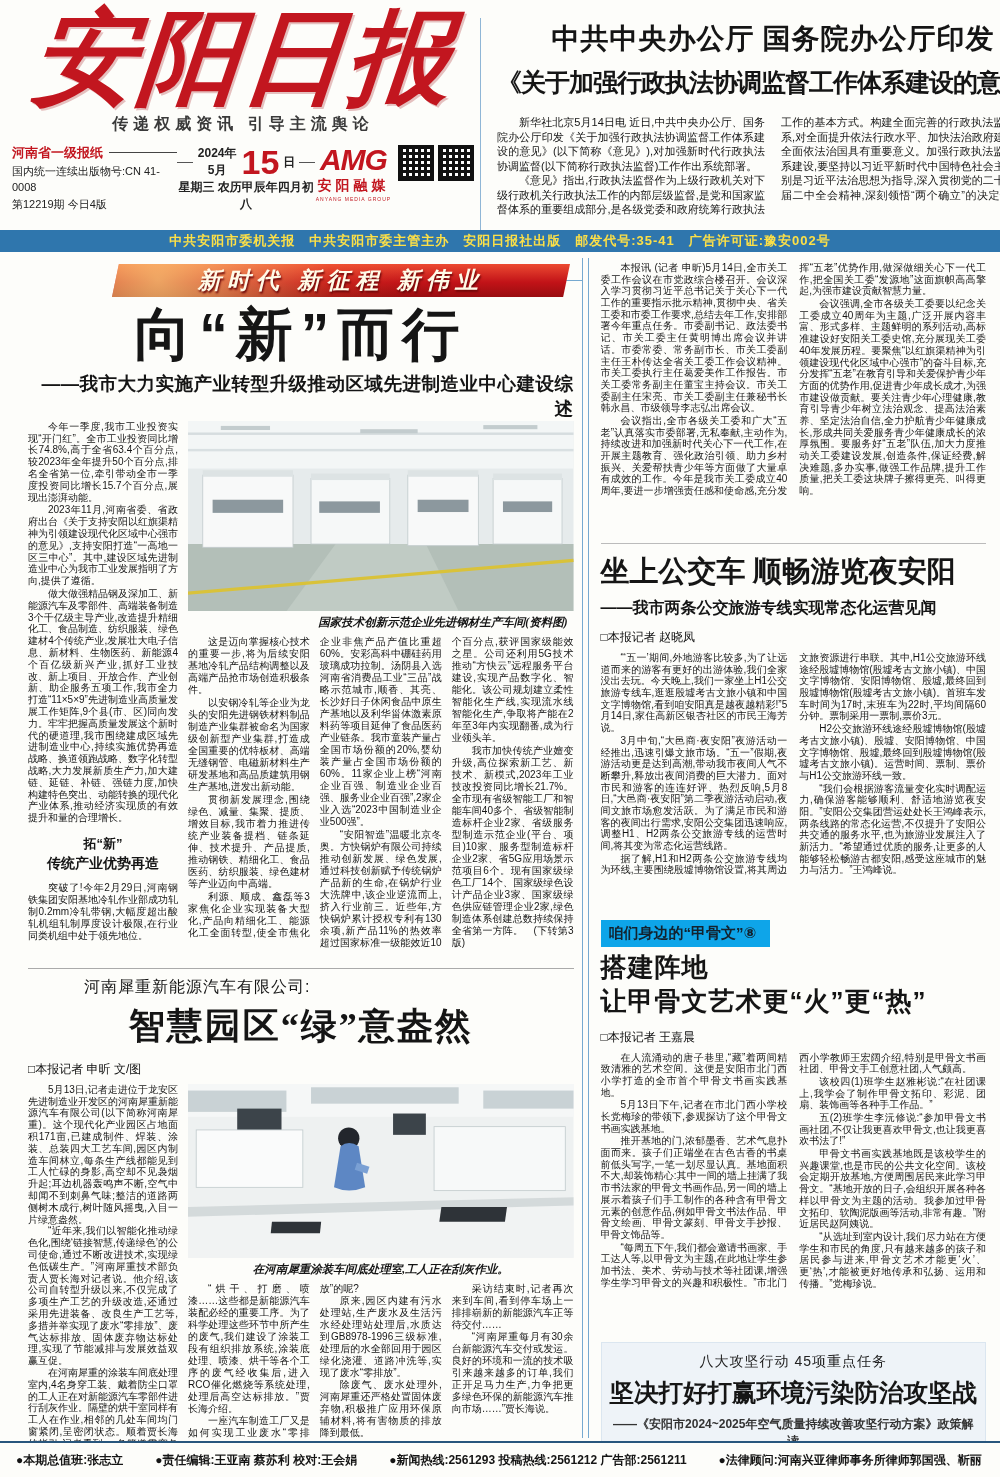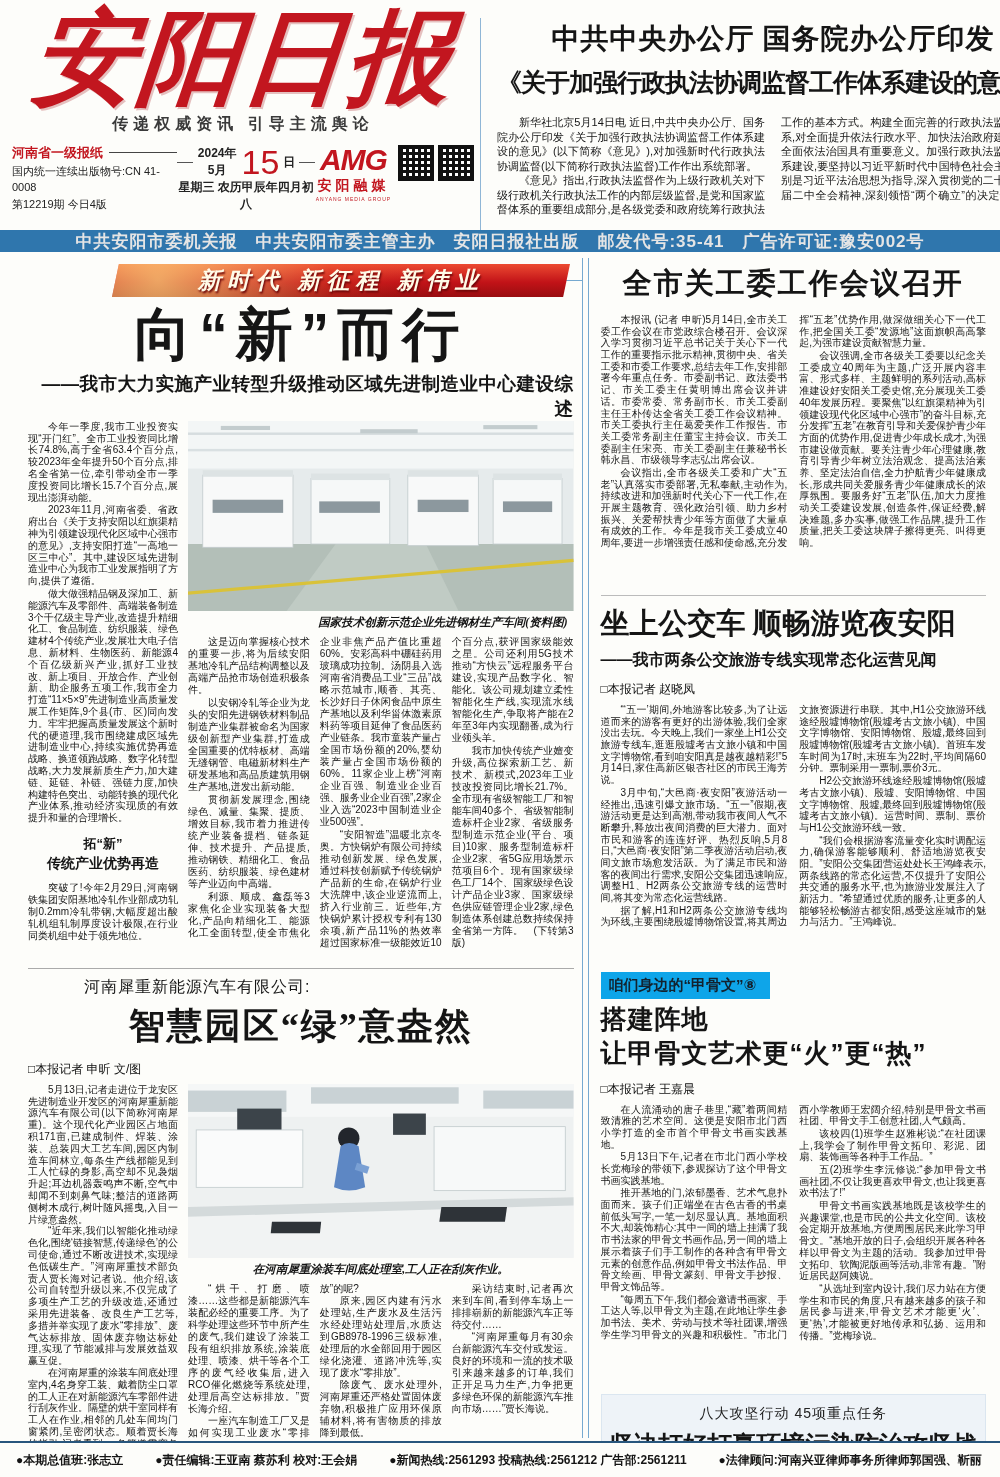--- a/index.html
+++ b/index.html
@@ -13,39 +13,39 @@
   .masthead-title { font-family:"DejaVu Serif","Liberation Serif",serif; font-weight:900; font-style:italic;
           font-size:103px; line-height:1.06; color:#c2161f; text-align:center; letter-spacing:2px;
           transform:skewX(-5deg); text-shadow:2px 2px 0 rgba(160,10,16,.25); white-space:nowrap; }
   .masthead-slogan { text-align:center; font-weight:bold; font-size:16px; letter-spacing:5px; color:#3a3a3a; margin-top:3px; }
   .mast-info { display:flex; align-items:flex-start; margin-top:8px; }
   .mi-left { width:180px; font-size:11px; line-height:1.5; color:#222; }
   .mi-grade { color:#c2161f; font-weight:bold; font-size:13px; border-bottom:0; display:flex; align-items:center; gap:6px; }
   .mi-grade::after { content:""; flex:1; border-top:1px solid #444; }
   .mi-date { width:150px; text-align:center; font-size:12px; font-weight:bold; color:#222; padding-top:2px; }
   .mi-date-row { display:flex; align-items:center; justify-content:center; gap:4px; }
-  .mi-day { font-size:34px; font-weight:400; color:#c2161f; line-height:1;text-align:right; }
+  .mi-day { font-size:34px; font-weight:700; color:#c2161f; line-height:1;text-align:right; }
   .dash { display:inline-block; width:22px; border-top:1px solid #555; }
   .mi-logo { width:84px; text-align:center; padding-top:2px; }
   .amg { font-size:30px; font-weight:900; font-style:italic; color:#c2161f; letter-spacing:-1px; line-height:1; }
   .amg-cn { font-size:14px; font-weight:bold; color:#c2161f; letter-spacing:4px; margin-top:2px; border:0; }
   .amg-sub { font-size:5px; color:#c2161f; letter-spacing:1px; margin-top:1px; }
   .mi-qrs { display:flex; gap:4px; margin-left:6px; padding-top:2px; }
   .qr { width:36px; height:36px; border:2px solid #111; background:
         repeating-linear-gradient(0deg,#111 0 3px,transparent 3px 6px),
         repeating-linear-gradient(90deg,#111 0 3px,#fff 3px 6px); }
   .header-right { flex:1; border-left:1px solid #8fb6d6; margin-top:18px; padding:2px 14px 0 16px; }
   .top-story-h1 { text-align:center; font-family:"Liberation Serif","DejaVu Serif",serif; font-weight:bold; font-size:28px; letter-spacing:1px; }
   .top-story-h2 { text-align:center; font-family:"Liberation Serif","DejaVu Serif",serif; font-weight:bold; font-size:25px; letter-spacing:-1px; margin-top:8px; white-space:nowrap; }
   .top-story-body { margin-top:16px; column-count:2; column-gap:16px; font-size:11px; line-height:1.32; text-align:justify; height:108px; overflow:hidden; }
   .para { text-indent:2em; margin:0; }
 
   
-  .topbar { height:22px; background:#2f76ad; color:#e5e5e5; display:flex; align-items:center; justify-content:center;
-            font-size:17px; font-weight:bold; letter-spacing:1px; }
+  .topbar { height:22px; background:#2f76ad; color:#fde047; display:flex; align-items:center; justify-content:center;
+            font-size:13px; font-weight:bold; letter-spacing:1px; }
 
   
   .content { display:flex; padding:6px 14px 0 0; height:1186px; }
   .left-col { width:648px; padding:0 8px 0 28px; position:relative; border-right:1px solid #76a9d0; }
   .right-col { flex:1; border-left:1px solid #76a9d0; margin-left:5px; padding:4px 0 0 12px; }
 
   .banner { width:458px; height:33px; margin:6px 0 8px 84px; position:relative;
             background: radial-gradient(circle at 10% 50%, rgba(255,225,130,.7), rgba(255,130,60,.15) 42%, transparent 62%),
                         linear-gradient(180deg,#ec4a31 0%,#c21318 55%,#990d10 100%);
             clip-path:polygon(1.5% 0,100% 0,98.5% 100%,0 100%);
@@ -267,21 +267,20 @@
                 <p class="para">“河南犀重每月有30余台新能源汽车交付或发运。良好的环境和一流的技术吸引来越来越多的订单,我们正开足马力生产,力争把更多绿色环保的新能源汽车推向市场……”贾长海说。</p>
               </div>
           </div>
         </div>
       </div>
     </div>
 
     <div class="right-col">
 
       <div>
-        <div class="s1-headline">全市关工委工作会议召开</div>
         <div class="bodycols s1-body">
             <p class="para">本报讯 (记者 申昕)5月14日,全市关工委工作会议在市党政综合楼召开。会议深入学习贯彻习近平总书记关于关心下一代工作的重要指示批示精神,贯彻中央、省关工委和市委工作要求,总结去年工作,安排部署今年重点任务。市委副书记、政法委书记、市关工委主任黄明博出席会议并讲话。市委常委、常务副市长、市关工委副主任王朴传达全省关工委工作会议精神。市关工委执行主任葛爱美作工作报告。市关工委常务副主任董宝主持会议。市关工委副主任宋亮、市关工委副主任兼秘书长韩永昌、市级领导李志弘出席会议。</p>
             <p class="para">会议指出,全市各级关工委和广大“五老”认真落实市委部署,无私奉献,主动作为,持续改进和加强新时代关心下一代工作,在开展主题教育、强化政治引领、助力乡村振兴、关爱帮扶青少年等方面做了大量卓有成效的工作。今年是我市关工委成立40周年,要进一步增强责任感和使命感,充分发挥“五老”优势作用,做深做细关心下一代工作,把全国关工委“发源地”这面旗帜高高擎起,为强市建设贡献智慧力量。</p>
             <p class="para">会议强调,全市各级关工委要以纪念关工委成立40周年为主题,广泛开展内容丰富、形式多样、主题鲜明的系列活动,高标准建设好安阳关工委史馆,充分展现关工委40年发展历程。要聚焦“以红旗渠精神为引领建设现代化区域中心强市”的奋斗目标,充分发挥“五老”在教育引导和关爱保护青少年方面的优势作用,促进青少年成长成才,为强市建设做贡献。要关注青少年心理健康,教育引导青少年树立法治观念、提高法治素养、坚定法治自信,全力护航青少年健康成长,形成共同关爱服务青少年健康成长的浓厚氛围。要服务好“五老”队伍,加大力度推动关工委建设发展,创造条件,保证经费,解决难题,多办实事,做强工作品牌,提升工作质量,把关工委这块牌子擦得更亮、叫得更响。</p>
           </div>
       </div>
 
       <div class="r-divider"></div>
 
       <div>

